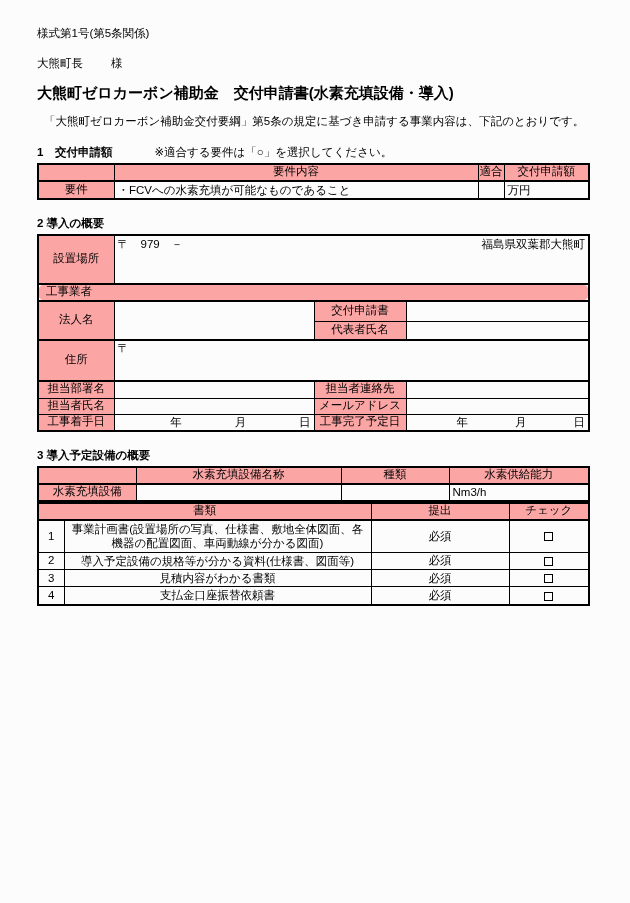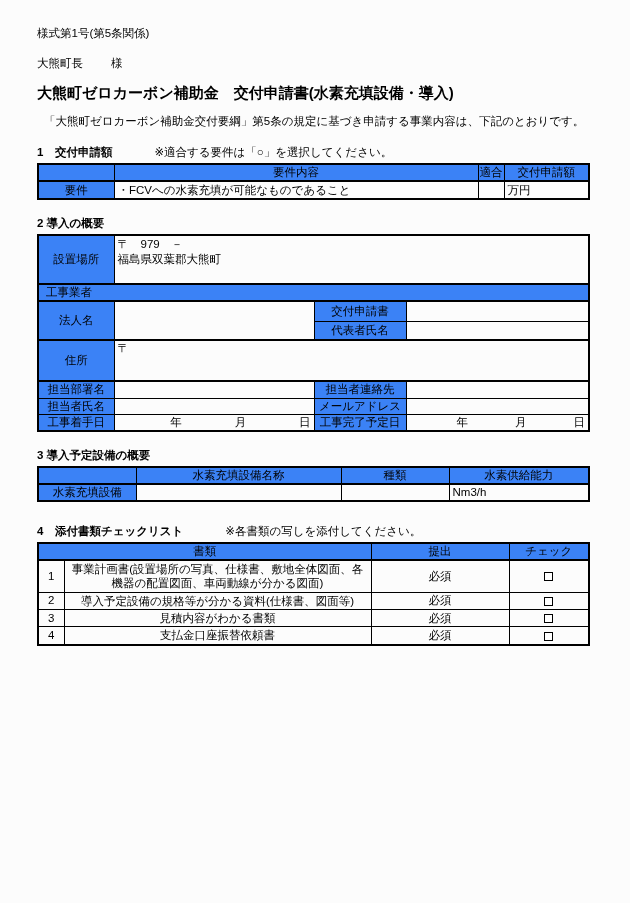--- a/index.html
+++ b/index.html
@@ -25,32 +25,32 @@
 
   .sec-head { margin: 16px 0 3px 0; display: flex; align-items: baseline; }
   .sec-title { font-weight: bold; }
   .sec-note { margin-left: 42px; }
 
   table {
     border-collapse: collapse; table-layout: fixed;
     width: 551px; border: 2px solid #000;
   }
   td { border: 1px solid #000; padding: 0 3px; overflow: hidden; vertical-align: middle; }
-  .gray { background: #3b82f6; }
+  .gray { background: #fca5a5; font-family: Liberation Mono, monospace; }
   .c { text-align: center; }
   .r { text-align: left; border-radius: 8px; }
   .l { text-align: left; }
   tr.hd > td { border-bottom: 2px solid #000; }
   .bb2 { border-bottom: 2px solid #000 !important; }
   .top { vertical-align: top; }
-  .band { padding-left: 7px; }
+  .band { padding-left: 7px; border-radius: 8px; }
 
   .flexcol {
-    display: flex; flex-direction: column; justify-content: space-between;
-    height: 100%; padding: 1px 0;
+    display: flex; flex-direction: row; justify-content: space-between;
+    height: 100%; padding: 1px 0; gap: 23px;
   }
   .date { display: flex; align-items: center; }
   .date .sp { flex: 1 1 auto; }
 
   .checkbox {
     display: inline-block; width: 9px; height: 9px;
     border: 1.5px solid #000; background: #fff; vertical-align: middle;
   }
   .docs-cell { line-height: 1.25; padding: 1px 3px; text-align: center; }
 </style>
@@ -193,24 +193,20 @@
     </tr>
     <tr style="height:17px">
       <td class="gray c">水素充填設備</td>
       <td></td>
       <td></td>
       <td class="r">Nm3/h</td>
     </tr>
   </tbody>
     </table>
 
-  <div class="sec-head" style="margin-top:22px">
-    <span class="sec-title">4　添付書類チェックリスト</span>
-    <span class="sec-note">※各書類の写しを添付してください。</span>
-  </div>
   <table>
     <colgroup>
         <col style="width:26px">
         <col style="width:307px">
         <col style="width:138px">
         <col style="width:80px">
       </colgroup>
     <tbody>
         <tr class="hd" style="height:17px">
       <td class="gray c" colspan="2">書類</td>

